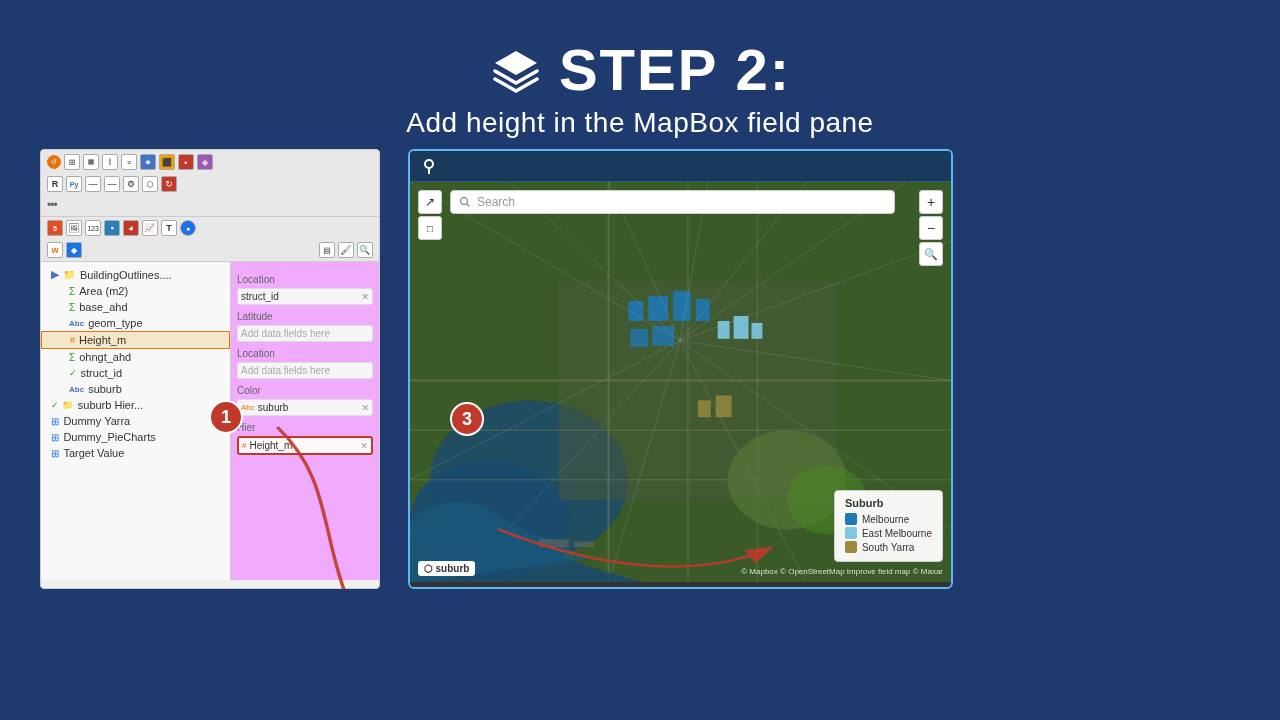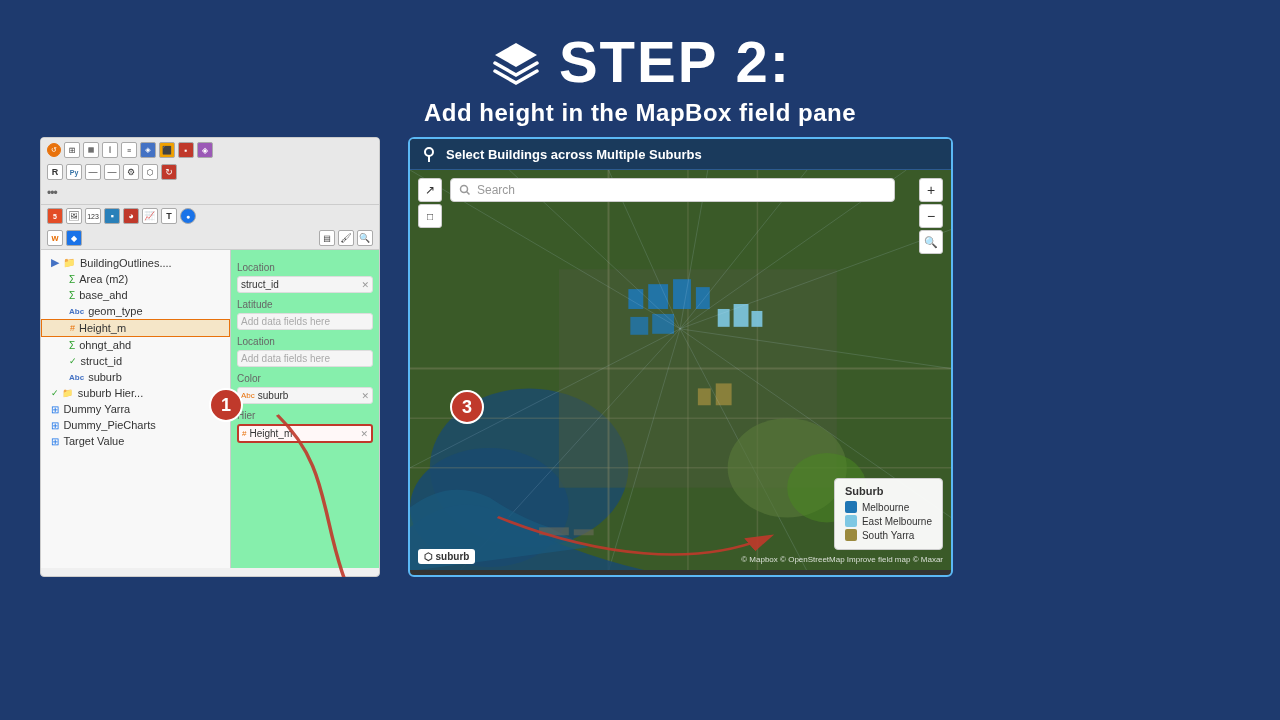--- a/index.html
+++ b/index.html
@@ -8,43 +8,43 @@
       height: 720px;
       background-color: #1e3a6e;
       font-family: Arial, sans-serif;
       overflow: hidden;
       position: relative;
     }
 
     
     .header {
       text-align: center;
-      padding-top: 28px;
+      padding-top: 36px;
       padding-bottom: 10px;
     }
     .header-top {
       display: flex;
       align-items: center;
       justify-content: center;
       gap: 16px;
       margin-bottom: 4px;
     }
     .layers-icon {
       width: 54px;
       height: 54px;
     }
     .step-title {
       font-size: 58px;
       font-weight: 900;
       color: #ffffff;
       letter-spacing: 2px;
     }
     .subtitle {
-      font-size: 24px;
-      font-weight: 700;
+      font-size: 28px;
+      font-weight: 400;
       color: #ffffff;
       letter-spacing: 0.5px;
     }
 
     
     .left-panel {
       width: 340px;
       height: 440px;
       background: #f0f0f0;
       border: 1px solid #ccc;
@@ -104,21 +104,21 @@
     .field-type-abc { color: #4472c4; font-weight: bold; font-size: 8px; }
     .field-type-sigma { color: #2ca02c; font-size: 10px; }
     .field-type-check { color: #2ca02c; font-size: 9px; }
 
     .folder-icon { font-size: 11px; color: #4472c4; }
     .table-icon { font-size: 10px; color: #1a73e8; }
 
     
     .marks-pane {
       flex: 1;
-      background: #86efac;
+      background: #f0abfc;
       padding: 6px;
       font-size: 11px;
       color: #333;
     }
 
     .marks-section-label {
       font-size: 10px;
       color: #666;
       margin-bottom: 3px;
       margin-top: 6px;
@@ -530,21 +530,20 @@
 
   </div>
 
   <div class="right-panel">
 
     <div class="map-header">
       <svg width="18" height="18" viewBox="0 0 18 18">
         <circle cx="9" cy="7" r="4" fill="none" stroke="white" stroke-width="2"></circle>
         <line x1="9" y1="11" x2="9" y2="17" stroke="white" stroke-width="2"></line>
       </svg>
-      <span>Select Buildings across Multiple Suburbs</span>
     </div>
 
     <div class="map-body">
 
       <div class="map-aerial"></div>
 
       <svg class="building-lines-svg" viewBox="0 0 545 404" xmlns="http://www.w3.org/2000/svg" preserveAspectRatio="xMidYMid slice">
 
         <rect width="545" height="404" fill="#3a5a28"></rect>
 

